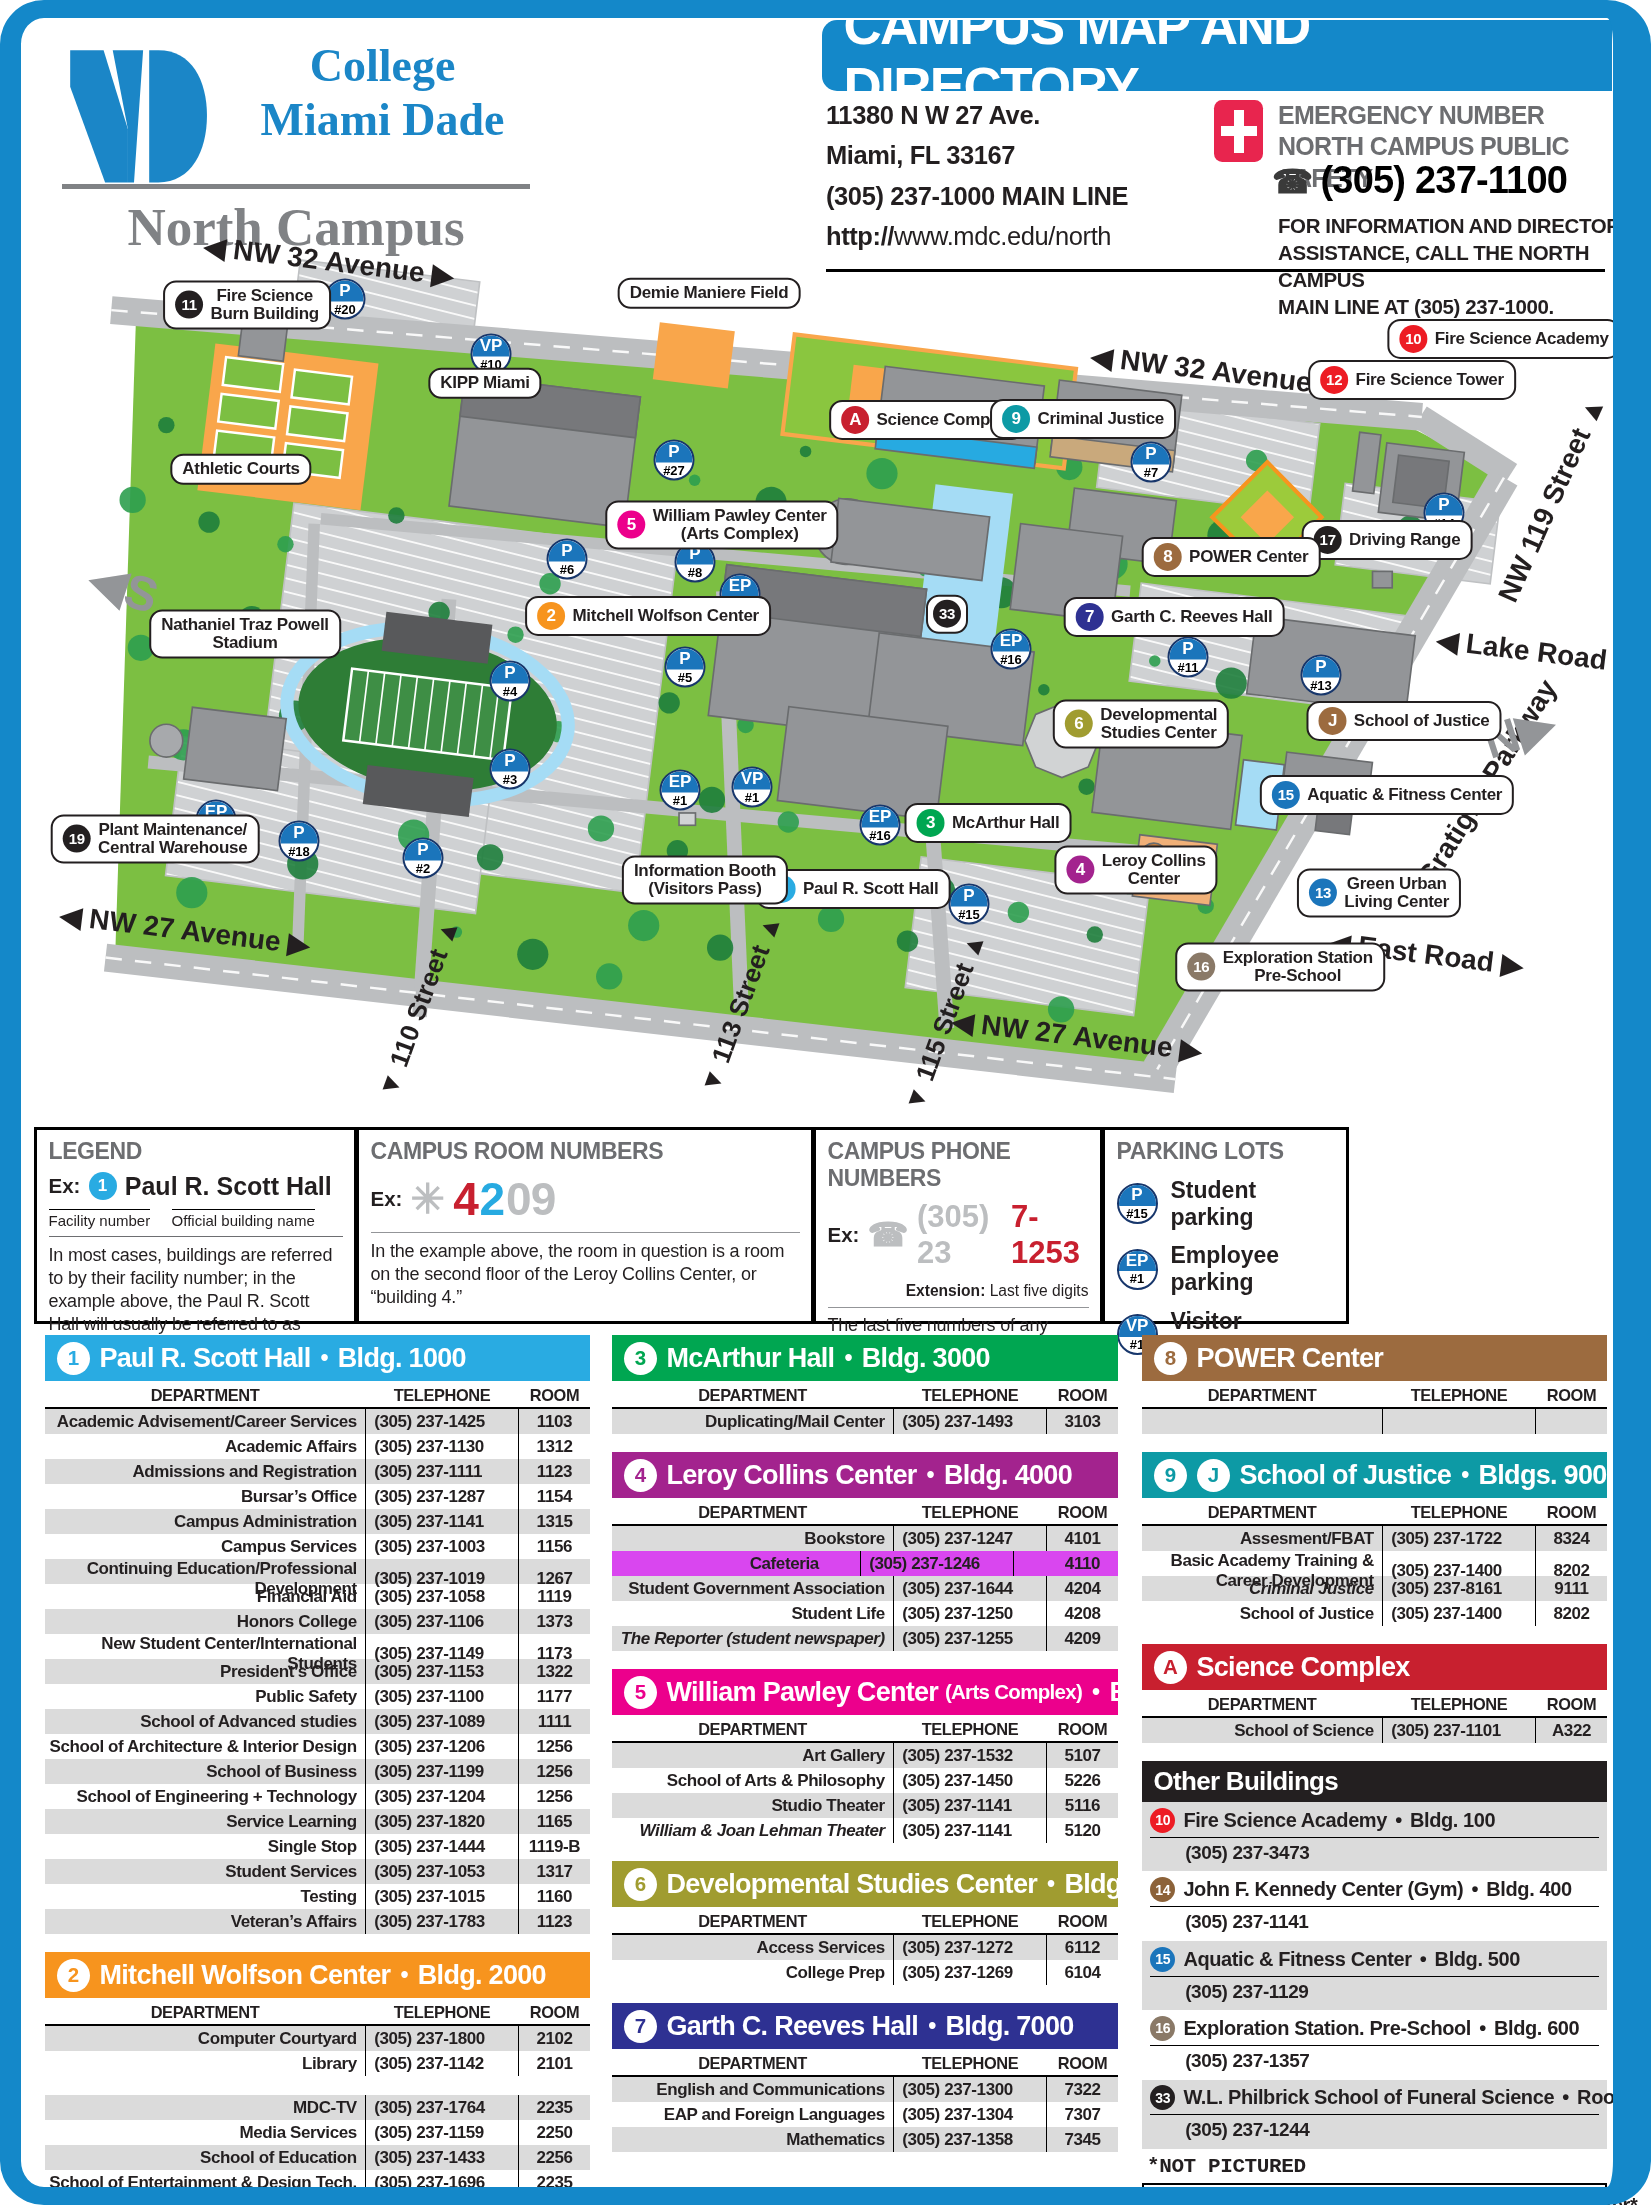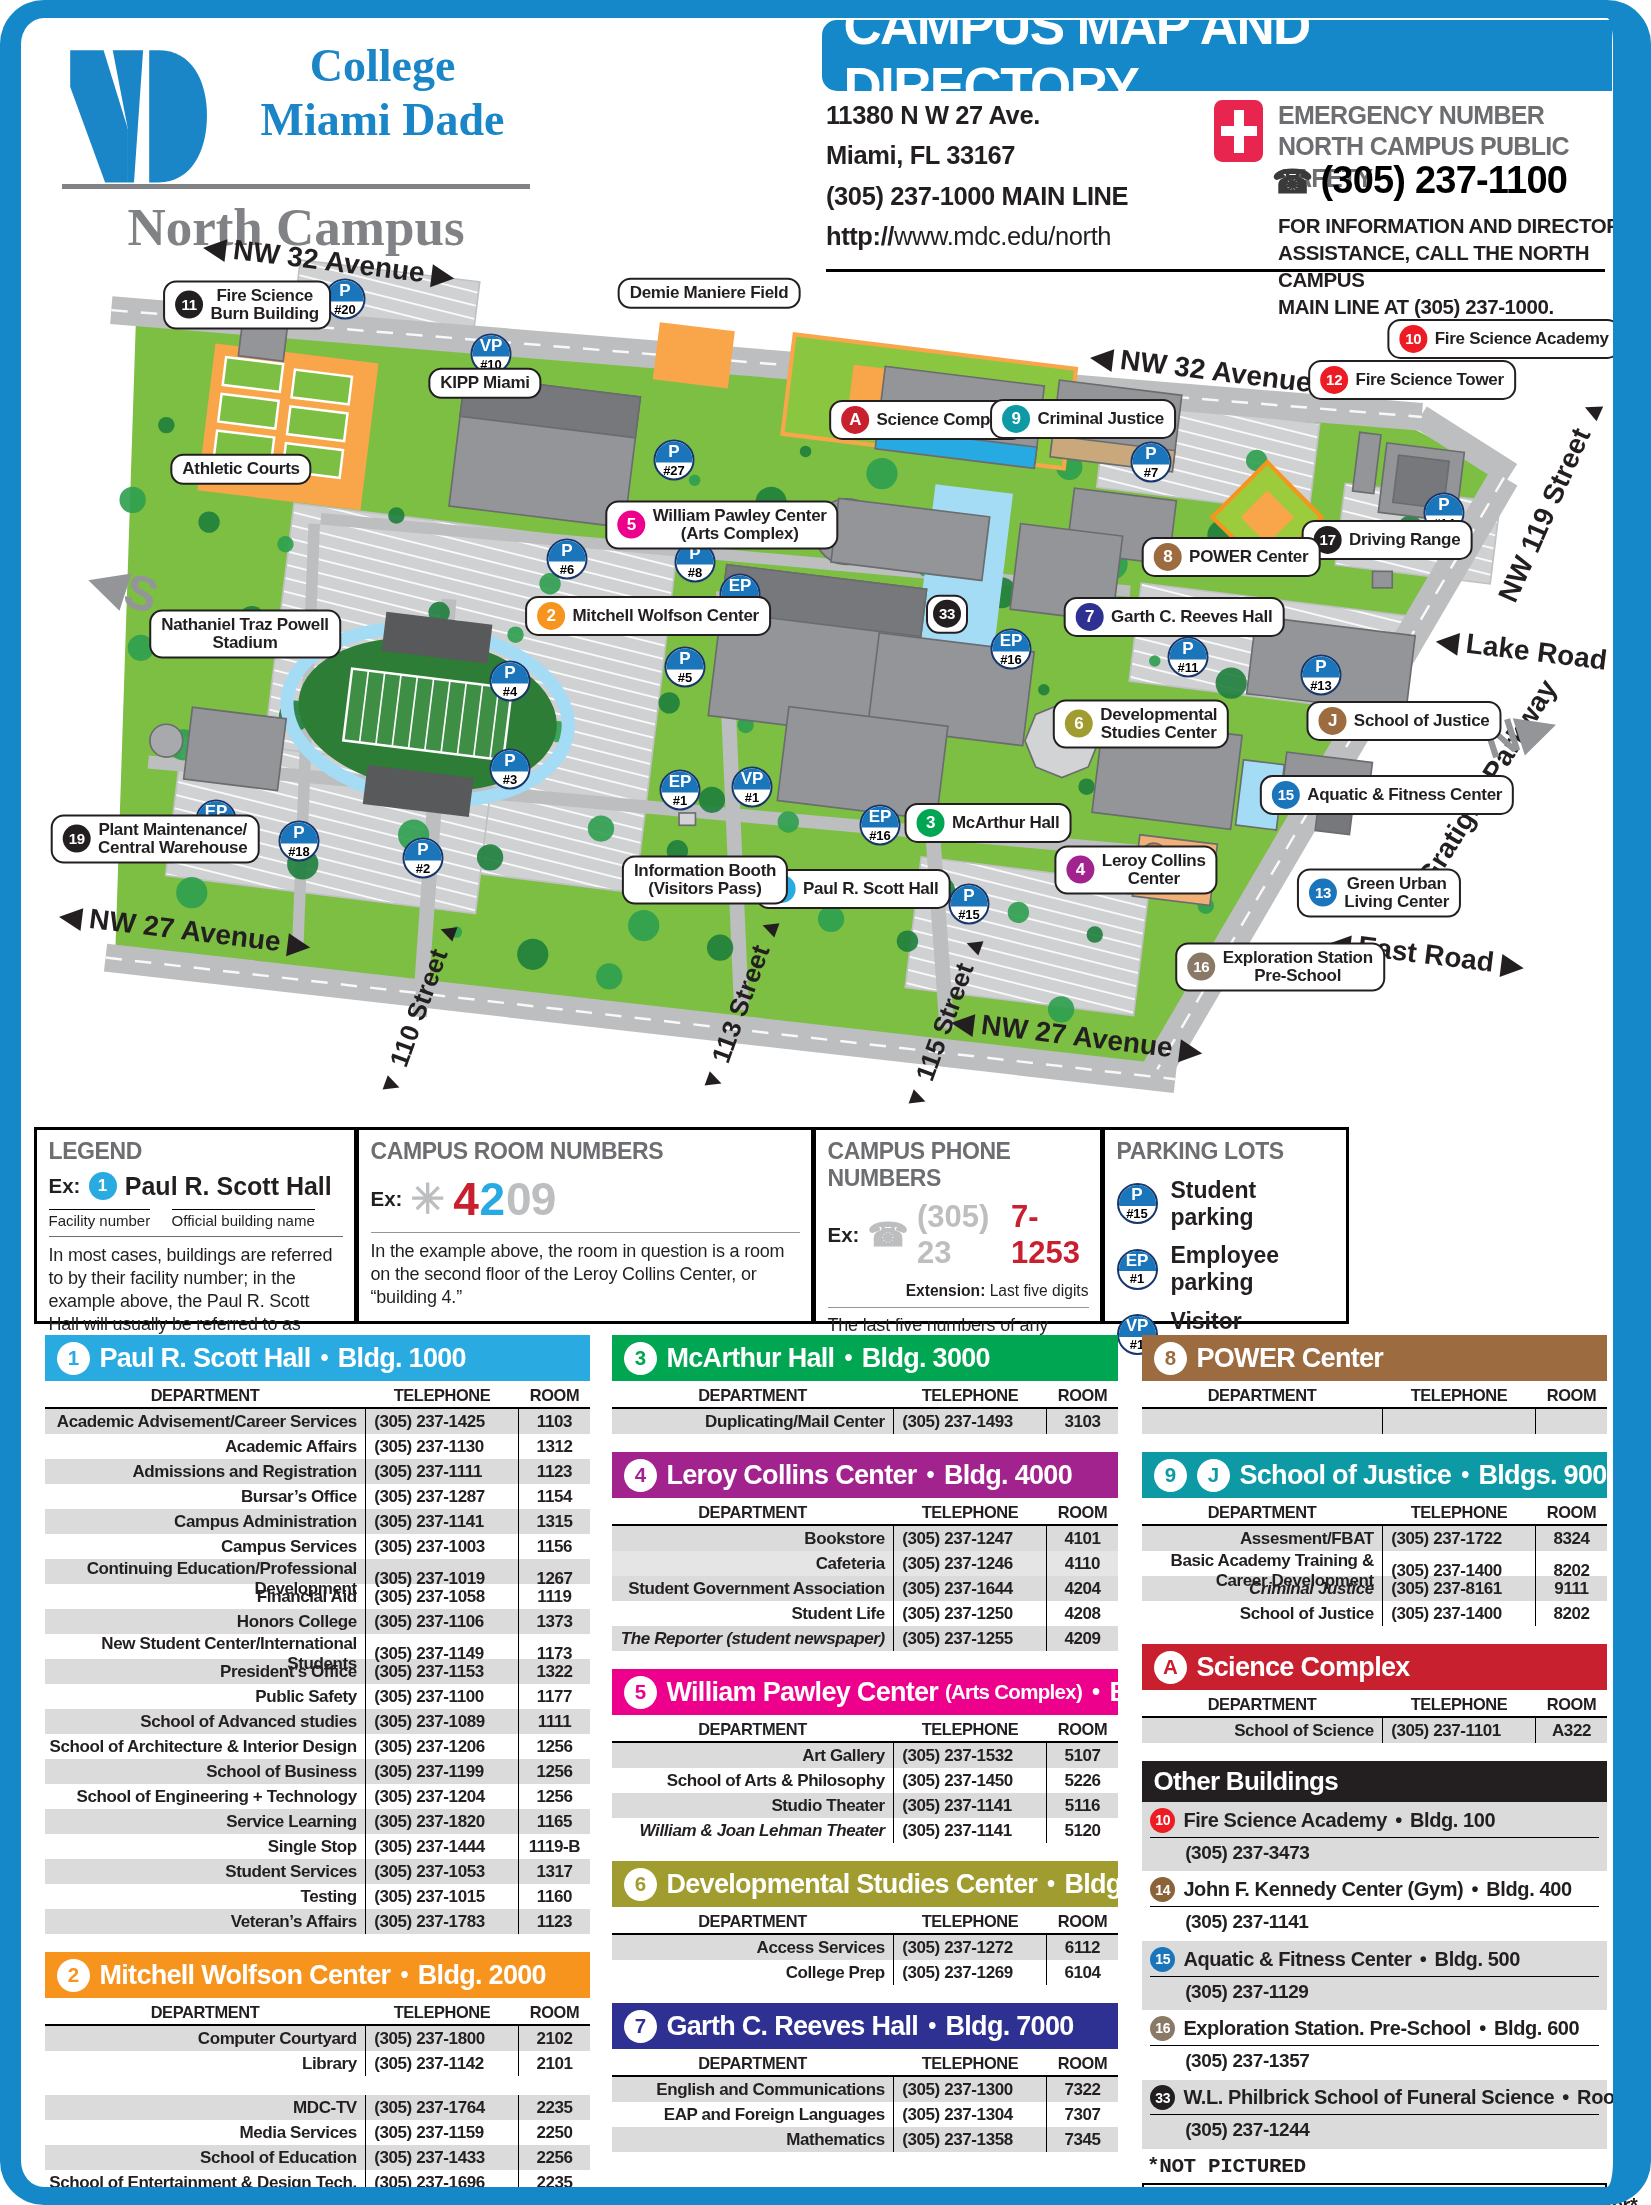--- a/index.html
+++ b/index.html
@@ -818,21 +818,21 @@
         <div class="crow chead">
           <div>DEPARTMENT</div>
           <div>TELEPHONE</div>
           <div>ROOM</div>
         </div>
         <div class="crow trow" style="background: rgb(219, 219, 219);">
           <div class="td dept">Bookstore</div>
           <div class="td tel">(305) 237-1247</div>
           <div class="td room">4101</div>
         </div>
-        <div class="crow trow" style="background: #e5e5e5;">
+        <div class="crow trow" style="background: #d946ef; gap: 33px;">
           <div class="td dept">Cafeteria</div>
           <div class="td tel">(305) 237-1246</div>
           <div class="td room">4110</div>
         </div>
         <div class="crow trow" style="background: rgb(219, 219, 219);">
           <div class="td dept">Student Government Association</div>
           <div class="td tel">(305) 237-1644</div>
           <div class="td room">4204</div>
         </div>
         <div class="crow trow" style="background: rgb(255, 255, 255);">

